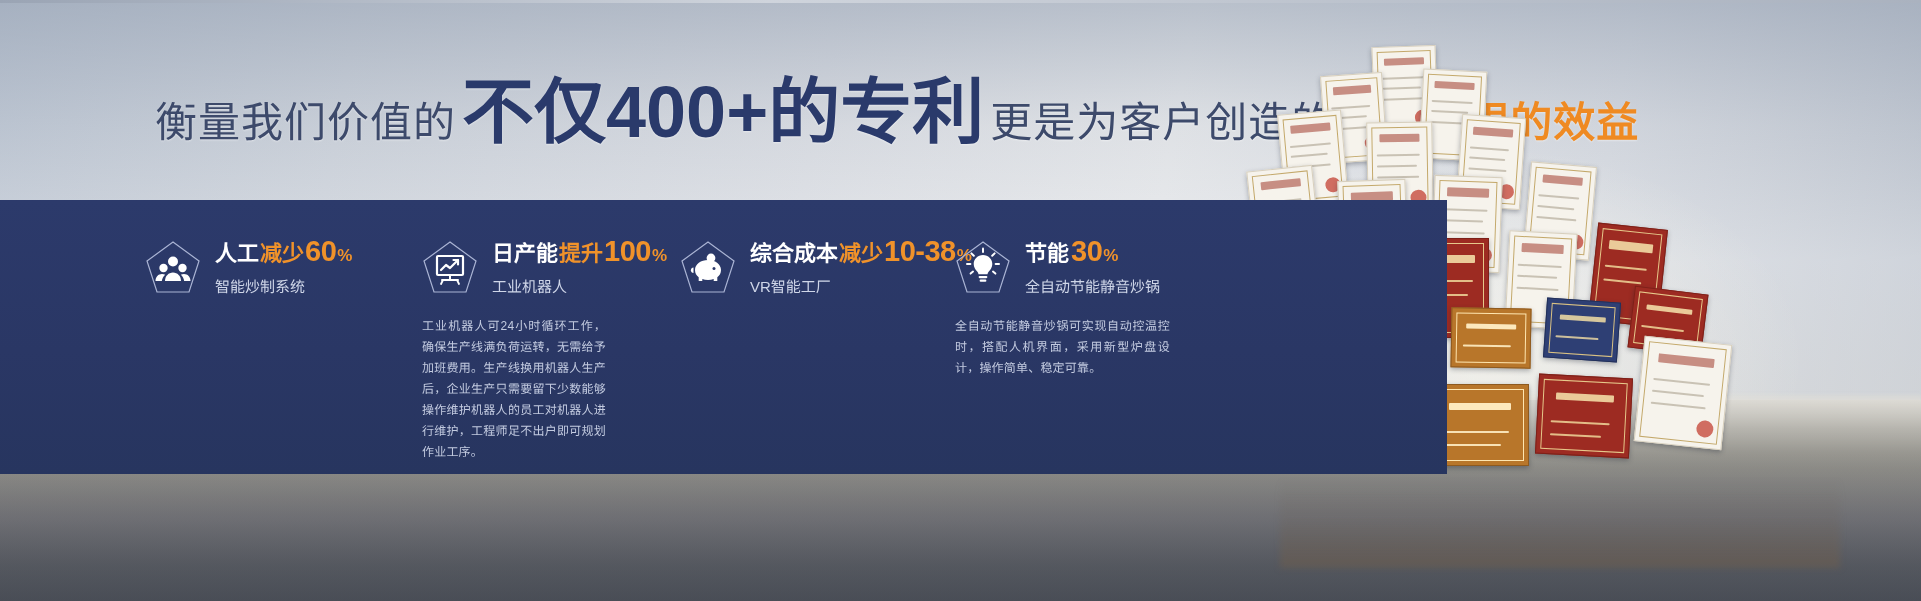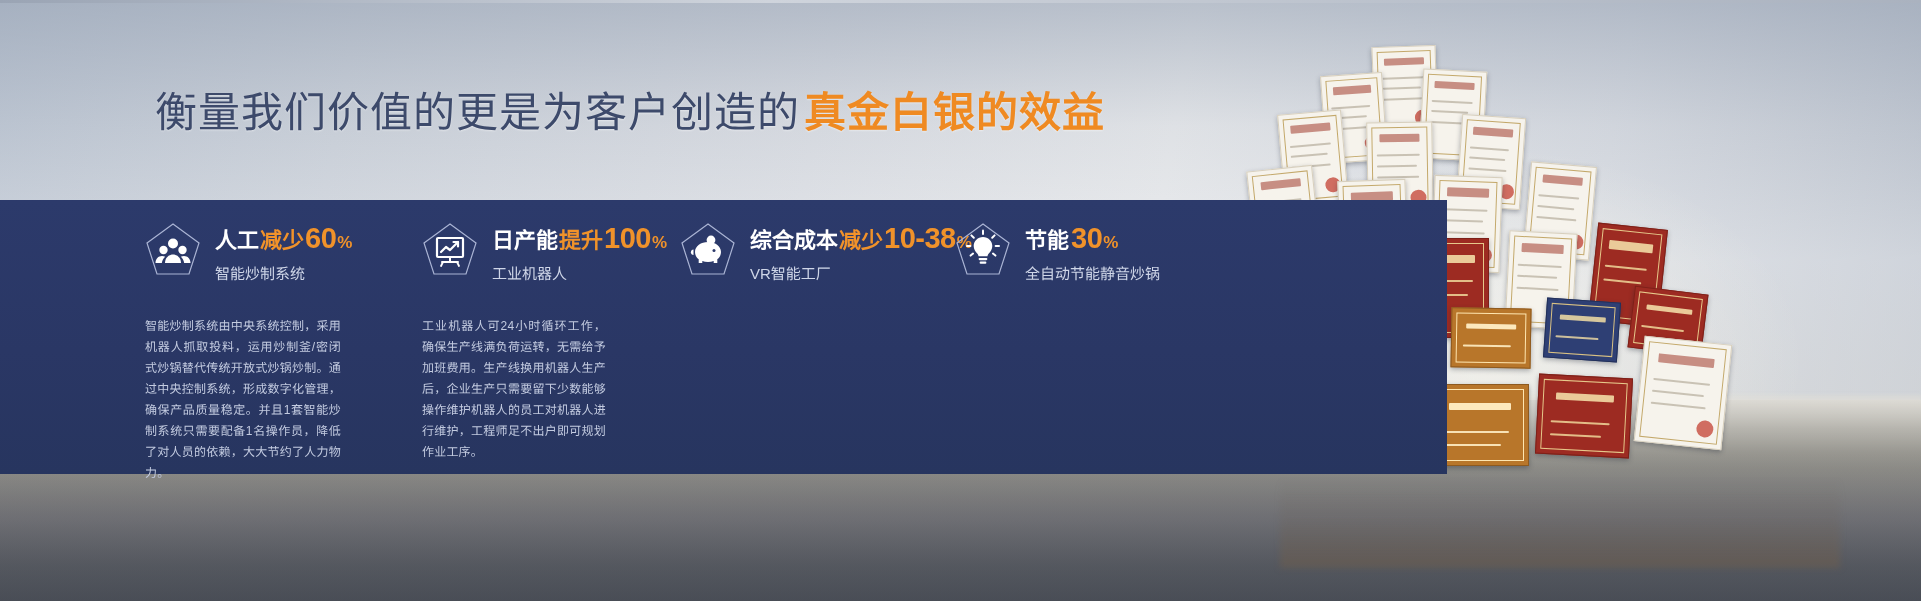--- a/index.html
+++ b/index.html
@@ -78,21 +78,21 @@
   }
   .feature{
     position:relative;
     box-sizing:border-box;
   }
   .f1{width:277px;}
   .f2{width:258px;}
   .f3{width:275px;}
   .f4{width:300px;}
 
-  .f-head{display:flex;align-items:flex-start;gap:14px;height:74px;}
+  .f-head{display:flex;align-items:flex-end;gap:14px;height:74px;}
   .pent{
     width:56px;height:56px;flex:0 0 56px;position:relative;
   }
   .pent svg{display:block;width:56px;height:56px;}
 
   .f-titles{display:flex;flex-direction:column;justify-content:center;}
   .f-title{
     font-size:22px;font-weight:700;color:#ffffff;white-space:nowrap;line-height:1.15;
     display:flex;align-items:baseline;
   }
@@ -165,20 +165,21 @@
 <div id="stage">
 
   <div class="bg-sky"></div>
   <div class="bg-sun"></div>
   <div class="bg-horizon"></div>
   <div class="bg-sea"></div>
   <div class="bg-topline"></div>
 
   <div class="headline">
     <span class="hl-light">衡量我们价值的</span>
+    <span class="hl-strong">不仅400+的专利</span>
     <span class="hl-light">更是为客户创造的</span>
     <span class="hl-orange">真金白银的效益</span>
   </div>
 
   <div class="certs">
 
     <div class="cert" style="left:128px;top:6px;width:62px;height:88px;transform:rotate(-2deg);">
       <div class="inner"></div>
         <div class="hd" style="top:12%"></div>
       <div class="ln" style="top:34%;width:68%"></div>
@@ -372,21 +373,20 @@
             <div class="f-titles">
               <div class="f-title">
                 <span>人工</span>
                 <span class="acc">减少</span>
                 <span class="num">60</span>
                 <span class="pct">%</span>
               </div>
               <div class="f-sub">智能炒制系统</div>
             </div>
           </div>
-          <div class="f-body b1">智能炒制系统由中央系统控制，采用机器人抓取投料，运用炒制釜/密闭式炒锅替代传统开放式炒锅炒制。通过中央控制系统，形成数字化管理，确保产品质量稳定。并且1套智能炒制系统只需要配备1名操作员，降低了对人员的依赖，大大节约了人力物力。</div>
         </div>
 
         <div class="feature f2">
           <div class="f-head">
             <div class="pent">
               <svg viewBox="0 0 56 56">
                 <polygon points="28,2 54,21 44,52 12,52 2,21" fill="none" stroke="#aab4d4" stroke-width="1.2"></polygon>
                 <rect x="15" y="16" width="26" height="19" rx="1" fill="none" stroke="#ffffff" stroke-width="2.2"></rect>
                 <polyline points="19,30 24,25 28,28 36,20" fill="none" stroke="#ffffff" stroke-width="2.2" stroke-linecap="round" stroke-linejoin="round"></polyline>
                 <path d="M36 20h-4.5M36 20v4.5" stroke="#ffffff" stroke-width="2.2" stroke-linecap="round"></path>
@@ -455,19 +455,20 @@
             <div class="f-titles">
               <div class="f-title">
                 <span>节能</span>
                 <span class="acc"></span>
                 <span class="num">30</span>
                 <span class="pct">%</span>
               </div>
               <div class="f-sub">全自动节能静音炒锅</div>
             </div>
           </div>
+          <div class="f-body b4">全自动节能静音炒锅可实现自动控温控时，搭配人机界面，采用新型炉盘设计，操作简单、稳定可靠。</div>
         </div>
 
       </div>
     </div>
   </div>
 
 </div>
 
 </body></html>

